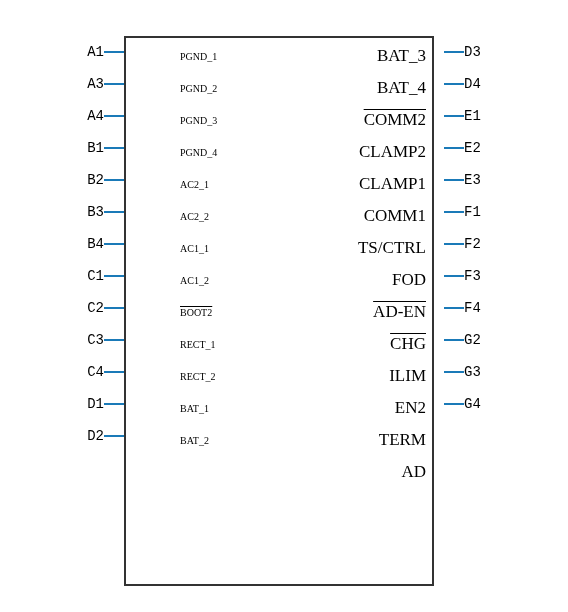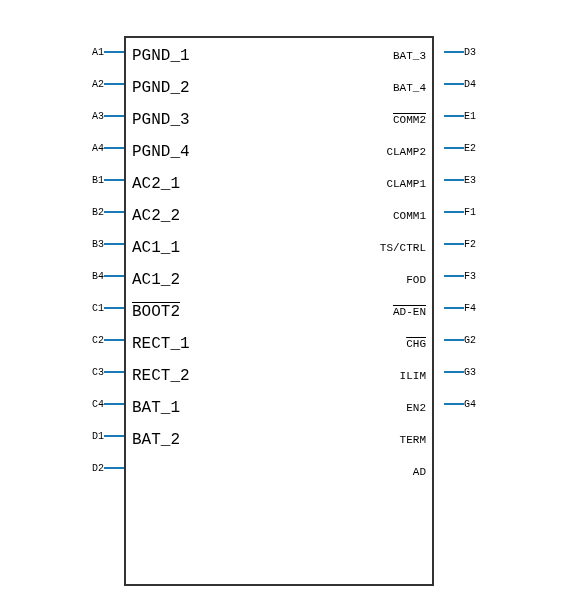--- a/index.html
+++ b/index.html
@@ -64,21 +64,21 @@
       width: 20px;
       height: 2px;
       background: #1a7ab8;
     }
     .pin-line-right {
       width: 20px;
       height: 2px;
       background: #1a7ab8;
     }
     .pin-id {
-      font-size: 10px;
+      font-size: 14px;
       font-family: 'Courier New', Courier, monospace;
       color: #000;
       font-weight: normal;
     }
     .pin-id-left {
       text-align: right;
       width: 28px;
     }
     .pin-id-right {
       text-align: left;
@@ -107,48 +107,45 @@
       display: flex;
       flex-direction: column;
       align-items: flex-end;
       padding-right: 8px;
       padding-top: 4px;
     }
     .ic-pin-label {
       height: 32px;
       display: flex;
       align-items: center;
-      font-size: 16px;
-      font-family: Liberation Mono, monospace;
+      font-size: 10px;
+      font-family: Liberation Serif, serif;
       color: #000;
+      margin-left: 48px;
     }
     .ic-pin-label-right {
       height: 32px;
       display: flex;
       align-items: center;
       justify-content: flex-end;
-      font-size: 11px;
-      font-family: Liberation Mono, monospace;
+      font-size: 17px;
+      font-family: Liberation Serif, serif;
       color: #000;
     }
   </style>
 </head>
 <body>
 
 <div class="diagram-container">
 
   <div class="ic-body"></div>
 
   <div class="pins-left" id="left-pins-container">
       <div class="pin-row pin-row-left">
         <span class="pin-id pin-id-left">A1</span>
-        <div class="pin-line-left"></div>
-      </div>
-      <div class="pin-row pin-row-left">
-        <span class="pin-id pin-id-left">A2</span>
         <div class="pin-line-left"></div>
       </div>
       <div class="pin-row pin-row-left">
         <span class="pin-id pin-id-left">A3</span>
         <div class="pin-line-left"></div>
       </div>
       <div class="pin-row pin-row-left">
         <span class="pin-id pin-id-left">A4</span>
         <div class="pin-line-left"></div>
       </div>

